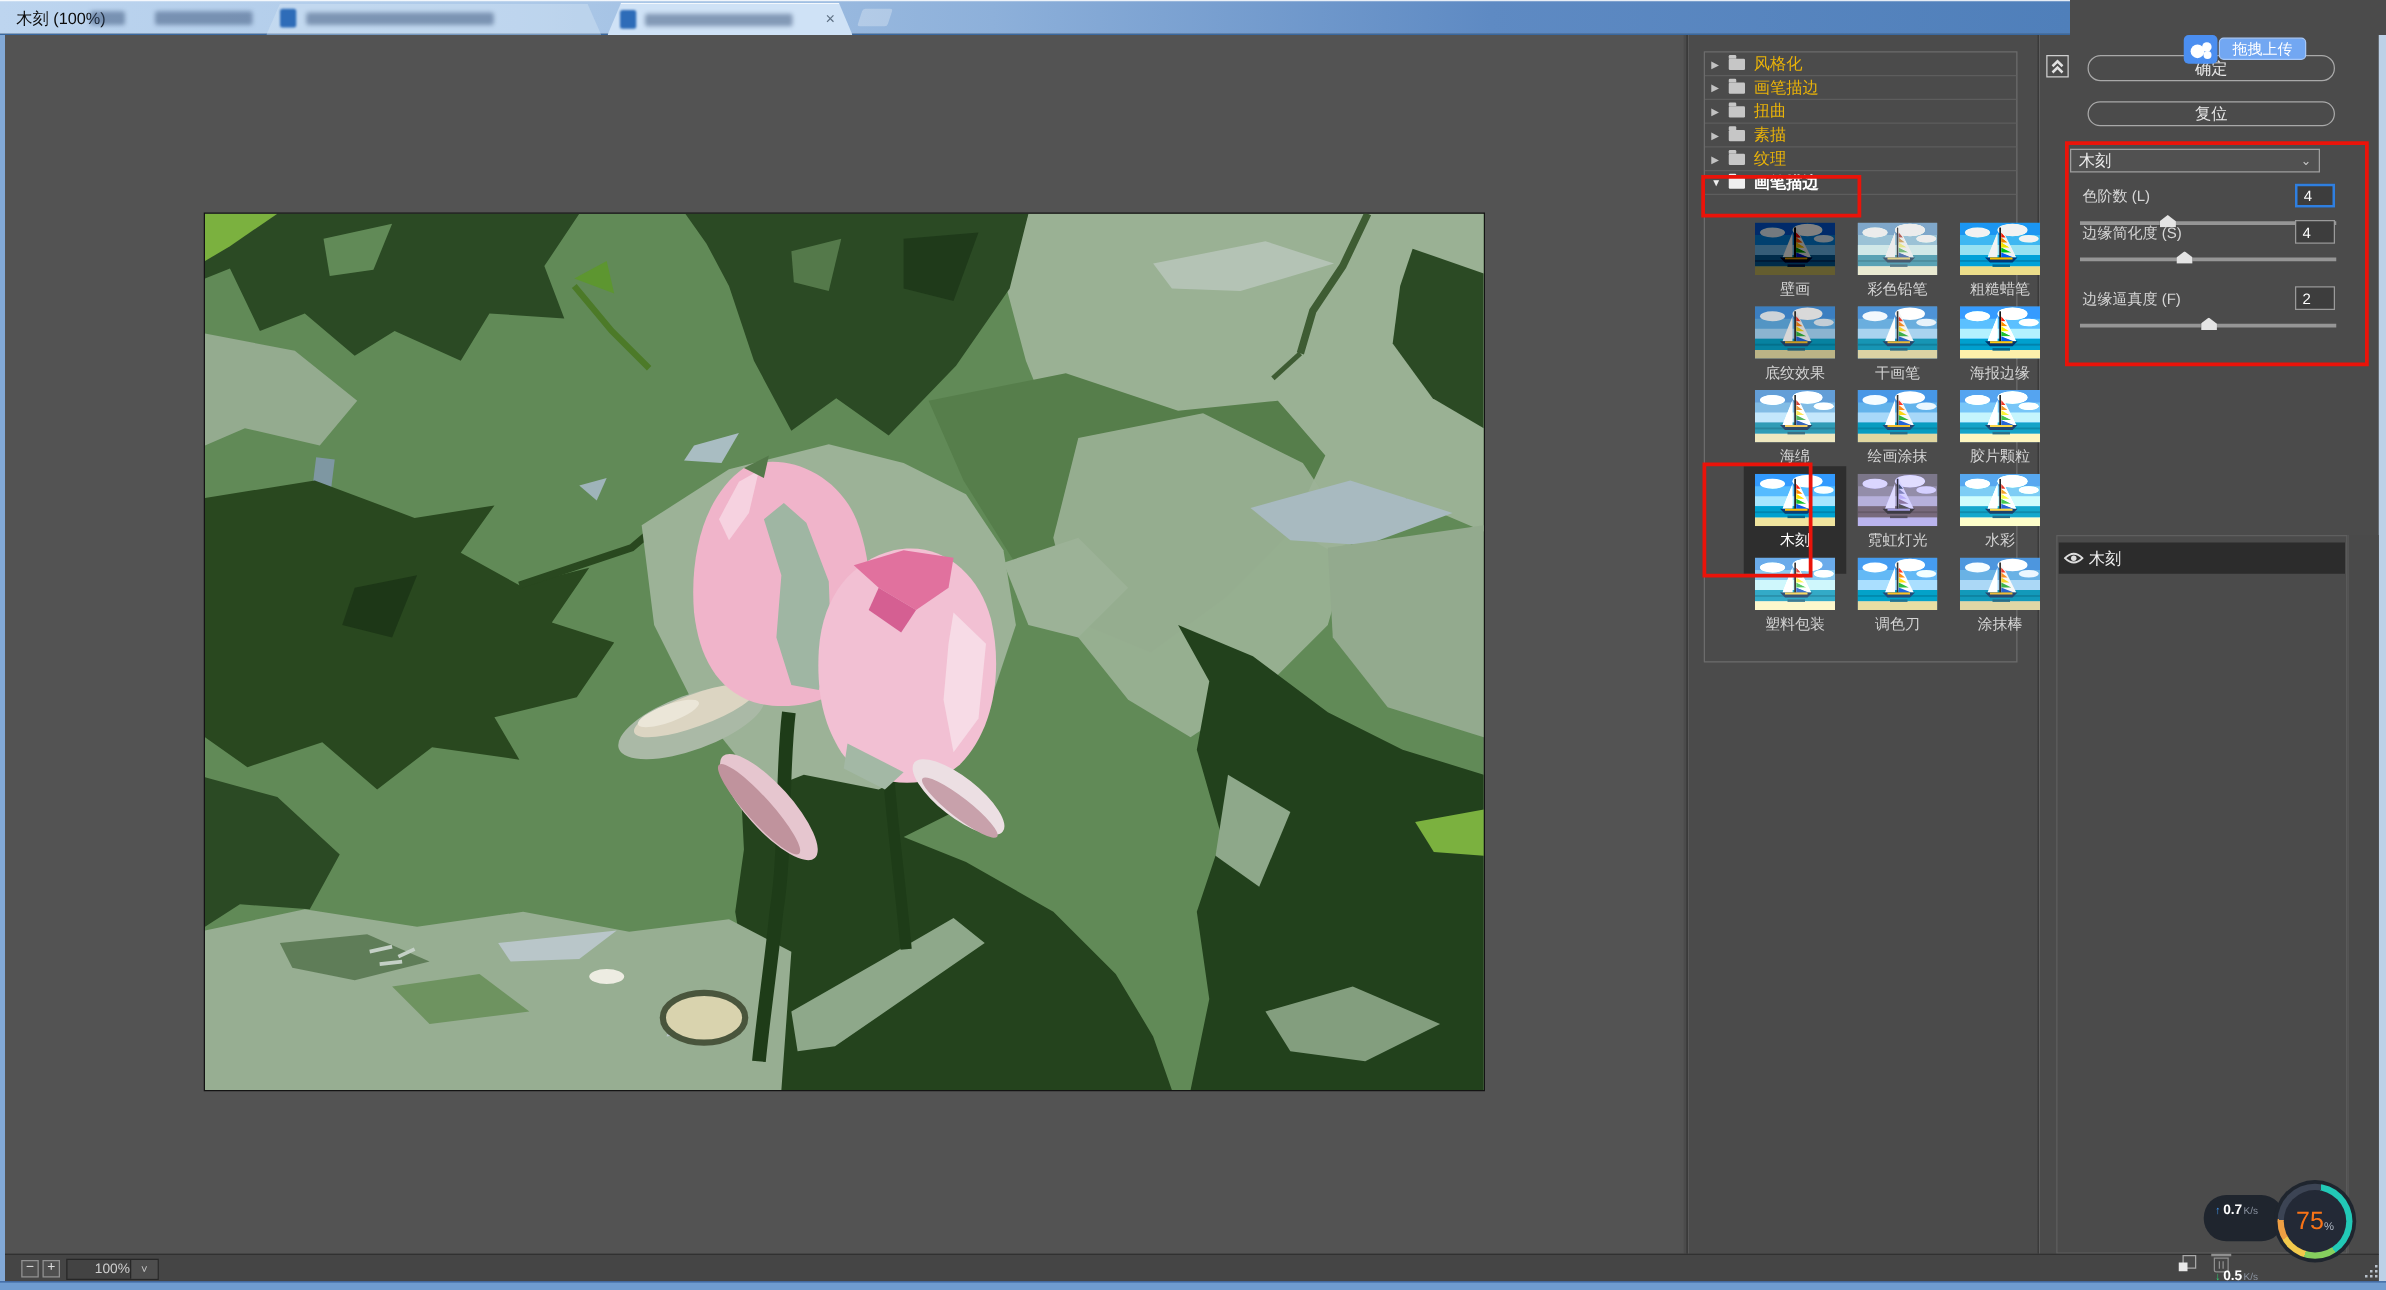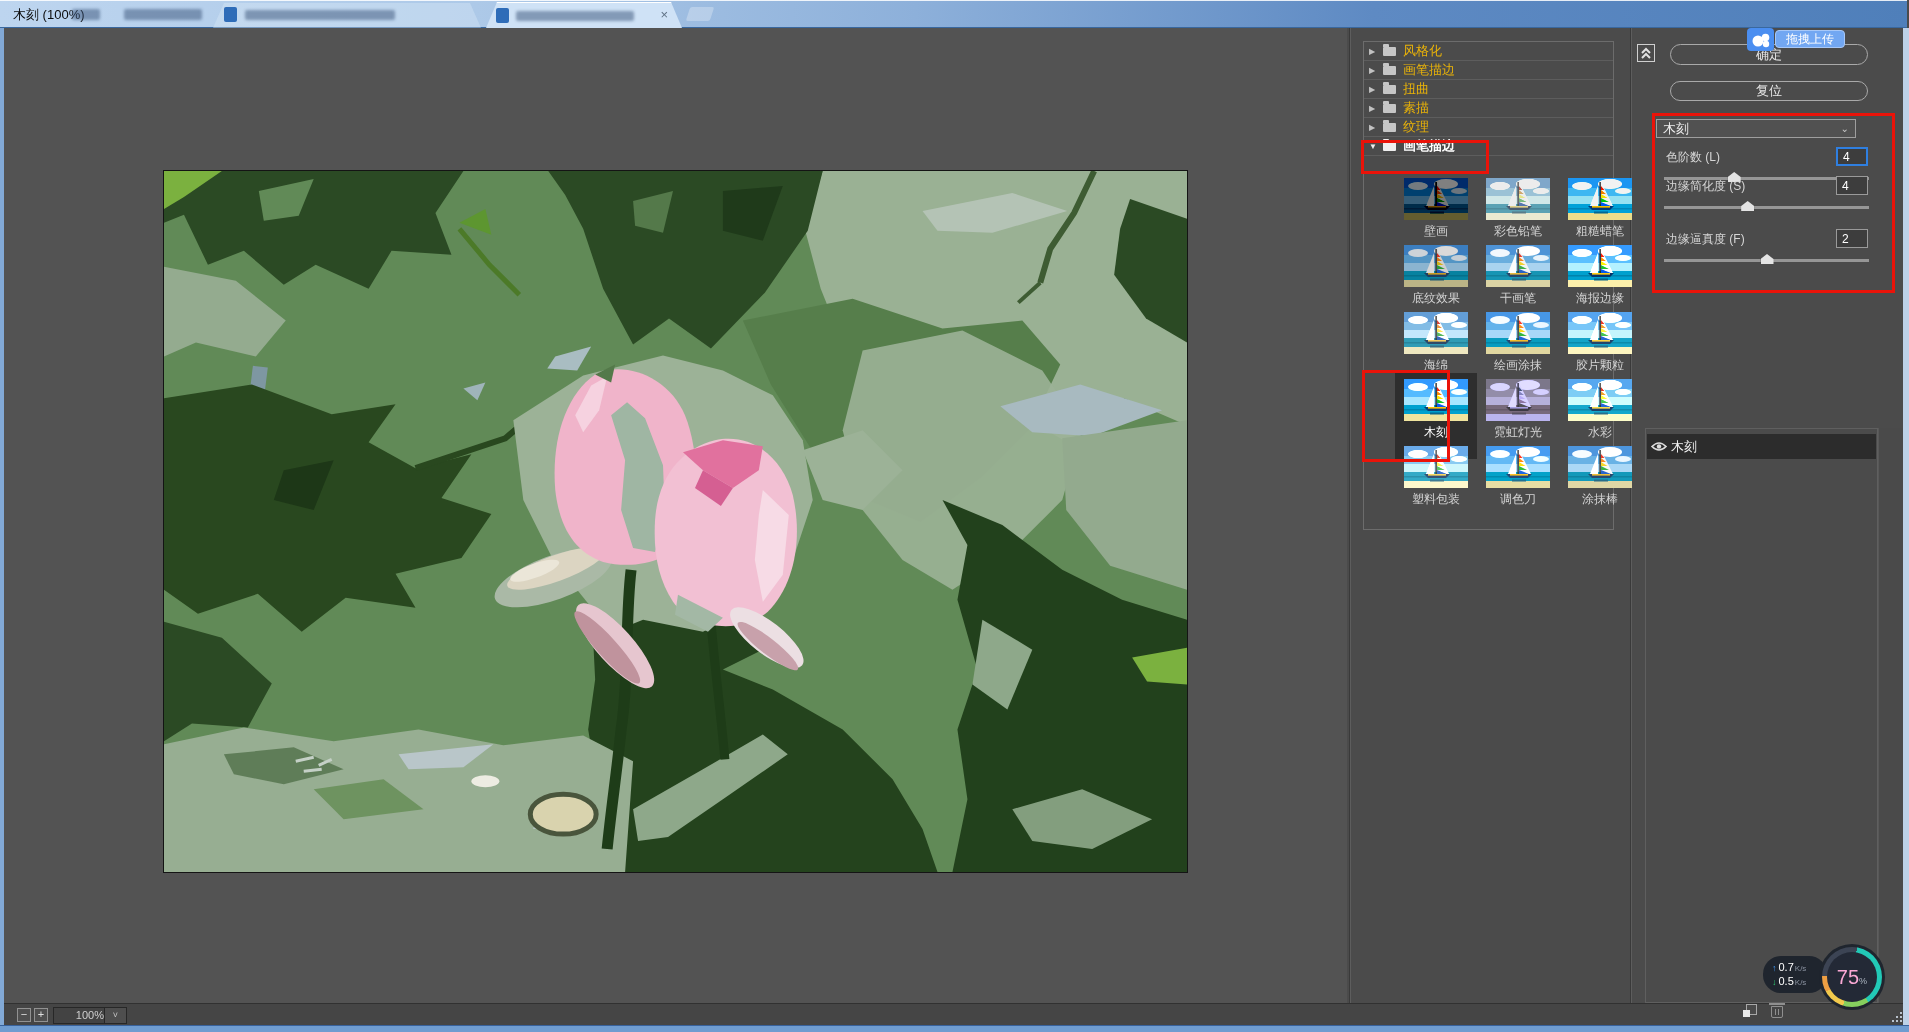--- a/index.html
+++ b/index.html
@@ -1,21 +1,21 @@
 <!DOCTYPE html>
 <html><head>
 <meta charset="utf-8">
 <style>
   html,body{margin:0;padding:0;background:#222;}
   #stage{position:relative;width:1909px;height:1032px;overflow:hidden;
     font-family:"Liberation Sans",sans-serif;background:#4b4b4b;}
   #stage *{box-sizing:border-box;}
 
   
-  .titlebar{position:absolute;left:0;top:0;width:1907px;height:28px;
+  .titlebar{position:absolute;left:0;top:0;width:1656px;height:28px;
     background:linear-gradient(90deg,#bdd5ef 0%,#adc9e8 25%,#8db0da 48%,#5e8ac3 72%,#4f7fba 100%);
     box-shadow:inset 0 1px 0 rgba(255,255,255,.85);border-bottom:1px solid #39689f;}
   .win-title{position:absolute;left:13px;top:6px;font-size:13px;color:#0b0b0b;}
   .blur-blob{position:absolute;background:rgba(56,82,120,.5);border-radius:2px;filter:blur(1.6px);}
   .tab{position:absolute;clip-path:polygon(0 100%,11px 0,calc(100% - 11px) 0,100% 100%);}
   .tab.inactive{background:rgba(218,233,248,.38);}
   .tab.active{background:#cfe2f6;box-shadow:inset 0 1px 0 #ffffff;}
   .favicon{position:absolute;width:13px;height:15px;background:#2e6cb8;border-radius:2px;filter:blur(.7px);}
   .tab-close{position:absolute;font-size:13px;line-height:13px;color:#5f7184;filter:blur(.4px);}
   .newtab{position:absolute;left:688px;top:7px;width:24px;height:14px;background:rgba(255,255,255,.28);
@@ -108,28 +108,28 @@
   .upload-widget{position:absolute;left:1707px;top:28px;height:23px;display:flex;z-index:60;padding-left:40px;}
   .upload-icon{width:27px;height:23px;background:#4b8ef0;border-radius:4px;display:flex;align-items:center;justify-content:center;}
   .upload-pill{margin-left:1px;margin-top:2px;height:18px;padding:0 10px;background:#72a7f2;border:1px solid #a7c8f8;
     border-radius:4px;color:#ffffff;font-size:12px;display:flex;align-items:center;}
   .net-pill{position:absolute;left:1763px;top:956px;width:64px;height:37px;background:#1f252e;border-radius:18px;
     z-index:59;display:flex;flex-direction:column;justify-content:center;padding-left:9px;gap:2px;}
   .net-row{display:flex;align-items:baseline;font-size:11px;line-height:11px;}
   .net-arrow{font-size:9px;margin-right:2px;}
   .net-up{color:#3f96f0;}
   .net-down{color:#2ecc71;}
-  .net-num{color:#ffffff;font-weight:normal;}
+  .net-num{color:#ffffff;font-weight:bold;margin-top:40px;}
   .net-unit{color:#8b93a1;font-size:8px;margin-left:1px;}
   .gauge{position:absolute;left:1819px;top:944px;width:66px;height:66px;background:#1f252e;border-radius:50%;z-index:60;padding:3px;}
   .gauge-ring{width:60px;height:60px;border-radius:50%;
     background:conic-gradient(from 10deg,#22c9b7 0 38%,#86cf5e 38% 52%,#f2c94c 52% 64%,#ef9f43 64% 73%,#3c4454 73% 100%);}
   .gauge-inner{position:absolute;left:8px;top:8px;width:50px;height:50px;border-radius:50%;background:#232936;
     display:flex;align-items:center;justify-content:center;}
-  .gauge-val{font-size:20px;color:#f9a8d4;}
+  .gauge-val{font-size:20px;color:#f97316;}
   .gauge-unit{font-size:9px;color:#aeb6c2;margin-top:8px;}
 
   
   .newfx-icon{position:absolute;left:1743px;top:1004px;width:14px;height:13px;z-index:6;}
   .newfx-icon .sq{position:absolute;right:0;top:0;width:11px;height:11px;border:1px solid #a8a8a8;background:#4a4a4a;}
   .newfx-icon .fold{position:absolute;left:0;bottom:0;width:7px;height:7px;background:#e8e8e8;}
   .trash-icon{position:absolute;left:1770px;top:1003px;width:14px;height:16px;z-index:6;}
   .trash-icon .lid{position:absolute;left:-1px;top:0;width:16px;height:2px;background:#8f8f8f;}
   .trash-icon .can{position:absolute;left:1px;top:3px;width:12px;height:12px;border:1px solid #8f8f8f;border-radius:0 0 2px 2px;}
   .trash-icon .l1,.trash-icon .l2{position:absolute;top:6px;width:1px;height:6px;background:#8f8f8f;}

